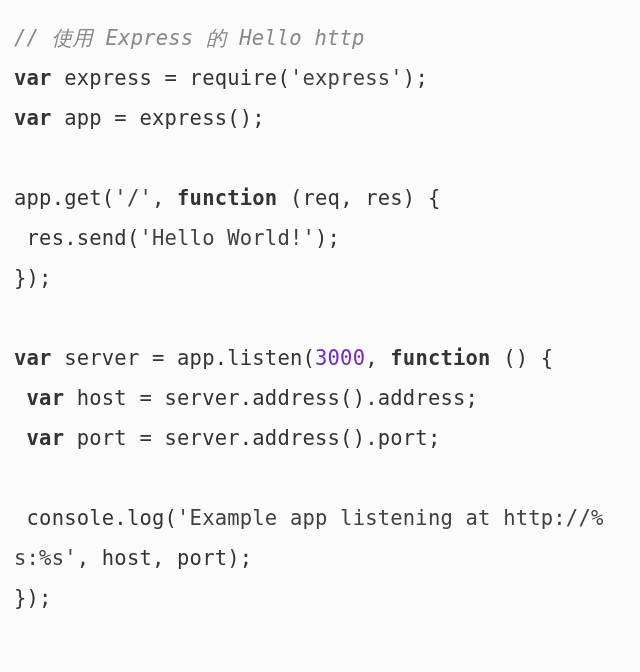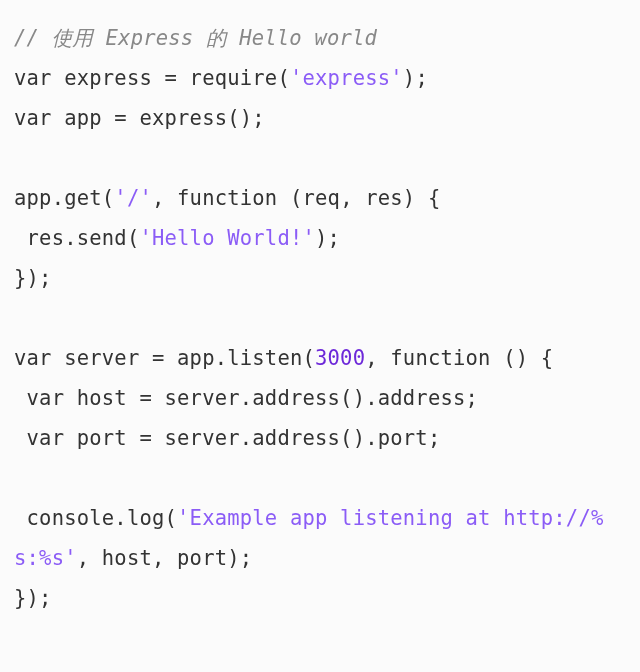--- a/index.html
+++ b/index.html
@@ -15,28 +15,28 @@
     padding: 18px 12px 18px 14px;
     font-family: "Consolas", "Menlo", "DejaVu Sans Mono", monospace;
     font-size: 20.5px;
     line-height: 40px;
     color: #333333;
     white-space: pre-wrap;
     word-break: break-all;
     letter-spacing: 0.2px;
   }
   .cm { color: #888888; font-style: italic; } 
-  .kw { color: #333333; font-weight: 400; }   
-  .st { color: #8b5cf6; text-align: right; }                     
+  .kw { color: #333333; font-weight: 700; }   
+  .st { color: #404040; text-align: right; }                     
   .nu { color: #6d28d9; }                     
 </style>
 </head>
 <body>
 
-<pre class="code"><span class="cm">// 使用 Express 的 Hello world</span>
+<pre class="code"><span class="cm">// 使用 Express 的 Hello http</span>
 <span class="kw">var</span> express = require(<span class="st">'express'</span>);
 <span class="kw">var</span> app = express();
 
 app.get(<span class="st">'/'</span>, <span class="kw">function</span> (req, res) {
  res.send(<span class="st">'Hello World!'</span>);
 });
 
 <span class="kw">var</span> server = app.listen(<span class="nu">3000</span>, <span class="kw">function</span> () {
  <span class="kw">var</span> host = server.address().address;
  <span class="kw">var</span> port = server.address().port;

